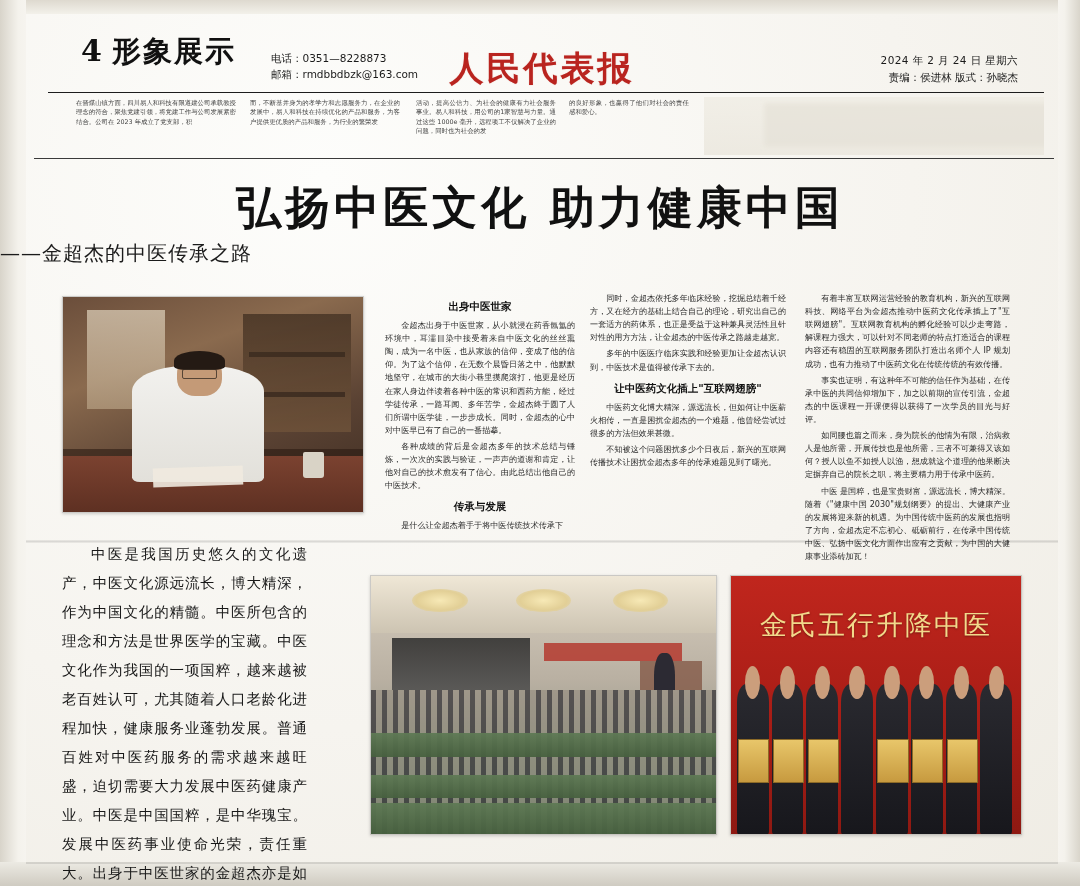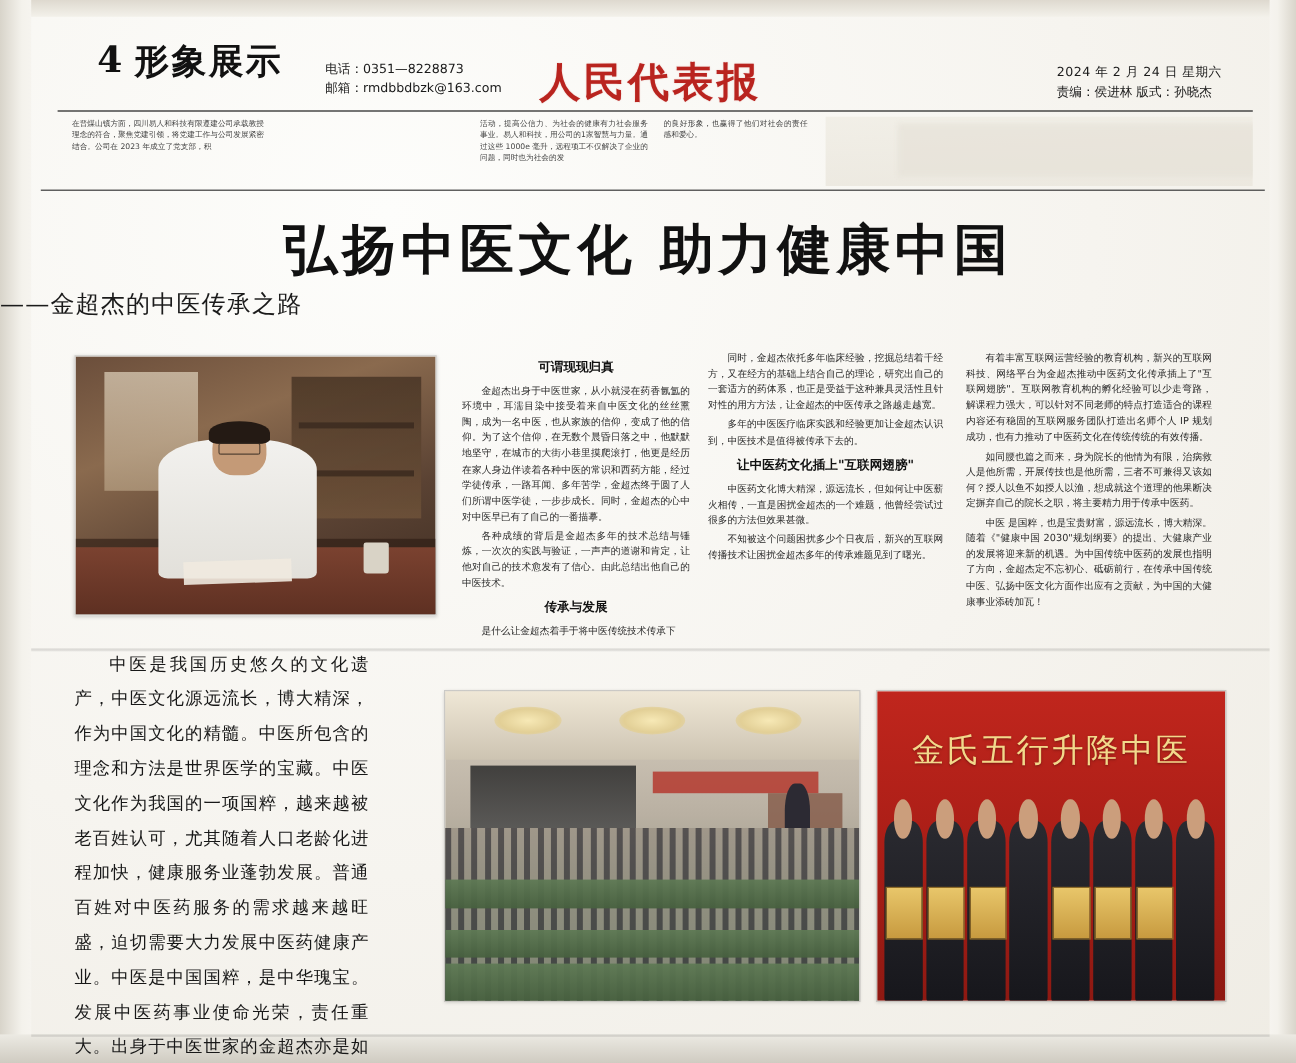--- a/index.html
+++ b/index.html
@@ -74,33 +74,33 @@
     font-family: Liberation Sans, sans-serif;
     font-size: 34px; font-weight: bold;
     color: #b9241f;
     letter-spacing: 3px;
     text-shadow: 0 0 1px rgba(185,36,31,.4);
     white-space: nowrap;
   }
 
   .mast-right {
     position: absolute; right: 40px; top: 22px;
-    text-align: left;
+    text-align: right;
     font-size: 10.5px; color: #1a1a1a; line-height: 1.6;
   }
   .mast-right .date-row { letter-spacing: .4px; }
 
   .mast-rule {
     position: absolute; left: 48px; right: 36px; top: 92px;
     height: 0; border-top: 1.6px solid #1d1d1d;
   }
 
   
   .topstrip {
-    position: absolute; left: 48px; right: 36px; top: 97px; height: 60px;
+    position: absolute; left: 64px; right: 36px; top: 97px; height: 60px;
     overflow: hidden;
     color: #2b2b2b;
   }
   .ts-col {
     position: absolute; top: 2px;
     font-size: 6.4px; line-height: 1.48;
     text-align: justify;
     color: #333;
     opacity: .92;
   }
@@ -355,20 +355,21 @@
     <div class="paper-title">人民代表报</div>
     <div class="mast-right">
       <div class="date-row">2024 年 2 月 24 日    星期六</div>
       <div>责编：侯进林    版式：孙晓杰</div>
     </div>
   </div>
   <div class="mast-rule"></div>
 
   <div class="topstrip">
     <div class="ts-col ts1">在晋煤山镇方面，四川易人和科技有限遵建公司承载教授理念的符合，聚焦党建引领，将党建工作与公司发展紧密结合。公司在 2023 年成立了党支部，积</div>
+    <div class="ts-col ts2">而，不断基并身为的孝学方和志愿服务力，在企业的发展中，易人和科技在持续优化的产品和服务，为客户提供更优质的产品和服务，为行业的繁荣发</div>
     <div class="ts-col ts3">活动，提高公信力、为社会的健康有力社会服务事业。易人和科技，用公司的1家智慧与力量。通过这些 1000e 毫升，远程项工不仅解决了企业的问题，同时也为社会的发</div>
     <div class="ts-col ts4">的良好形象，也赢得了他们对社会的责任感和爱心。</div>
     <div class="ts-fade"></div>
     <div class="ts-fade2"></div>
   </div>
   <div class="strip-rule"></div>
 
   <div class="headline">弘扬中医文化  助力健康中国</div>
   <div class="subhead">——金超杰的中医传承之路</div>
 
@@ -380,37 +381,38 @@
     <div class="pp-desk-top"></div>
     <div class="pp-body"></div>
     <div class="pp-head"></div>
     <div class="pp-hair"></div>
     <div class="pp-glasses"></div>
     <div class="pp-papers"></div>
     <div class="pp-cup"></div>
   </div>
 
   <div class="col col-b">
-    <h4>可谓现现归真</h4>
+    <h4>出身中医世家</h4>
     <p>金超杰出身于中医世家，从小就浸在药香氤氲的环境中，耳濡目染中接受着来自中医文化的丝丝熏陶，成为一名中医，也从家族的信仰，变成了他的信仰。为了这个信仰，在无数个晨昏日落之中，他默默地坚守，在城市的大街小巷里摸爬滚打，他更是经历在家人身边伴读着各种中医的常识和西药方能，经过学徒传承，一路耳闻、多年苦学，金超杰终于圆了人们所谓中医学徒，一步步成长。同时，金超杰的心中对中医早已有了自己的一番描摹。</p>
     <p>各种成绩的背后是金超杰多年的技术总结与锤炼，一次次的实践与验证，一声声的道谢和肯定，让他对自己的技术愈发有了信心。由此总结出他自己的中医技术。</p>
     <h4>传承与发展</h4>
     <p>是什么让金超杰着手于将中医传统技术传承下</p>
   </div>
 
   <div class="col col-c">
     <p>同时，金超杰依托多年临床经验，挖掘总结着千经方，又在经方的基础上结合自己的理论，研究出自己的一套适方的药体系，也正是受益于这种兼具灵活性且针对性的用方方法，让金超杰的中医传承之路越走越宽。</p>
     <p>多年的中医医疗临床实践和经验更加让金超杰认识到，中医技术是值得被传承下去的。</p>
     <h4>让中医药文化插上"互联网翅膀"</h4>
     <p>中医药文化博大精深，源远流长，但如何让中医薪火相传，一直是困扰金超杰的一个难题，他曾经尝试过很多的方法但效果甚微。</p>
     <p>不知被这个问题困扰多少个日夜后，新兴的互联网传播技术让困扰金超杰多年的传承难题见到了曙光。</p>
   </div>
 
   <div class="col col-d">
     <p>有着丰富互联网运营经验的教育机构，新兴的互联网科技、网络平台为金超杰推动中医药文化传承插上了"互联网翅膀"。互联网教育机构的孵化经验可以少走弯路，解课程力强大，可以针对不同老师的特点打造适合的课程内容还有稳固的互联网服务团队打造出名师个人 IP 规划成功，也有力推动了中医药文化在传统传统的有效传播。</p>
+    <p>事实也证明，有这种年不可能的信任作为基础，在传承中医的共同信仰增加下，加之以前期的宣传引流，金超杰的中医课程一开课便得以获得了一次学员的目光与好评。</p>
     <p>如同腰也篇之而来，身为院长的他情为有限，治病救人是他所需，开展传技也是他所需，三者不可兼得又该如何？授人以鱼不如授人以渔，想成就这个道理的他果断决定摒弃自己的院长之职，将主要精力用于传承中医药。</p>
     <p>中医 是国粹，也是宝贵财富，源远流长，博大精深。随着《"健康中国 2030"规划纲要》的提出、大健康产业的发展将迎来新的机遇。为中国传统中医药的发展也指明了方向，金超杰定不忘初心、砥砺前行，在传承中国传统中医、弘扬中医文化方面作出应有之贡献，为中国的大健康事业添砖加瓦！</p>
   </div>
 
   <div class="col-a-big">
     <p>中医是我国历史悠久的文化遗产，中医文化源远流长，博大精深，作为中国文化的精髓。中医所包含的理念和方法是世界医学的宝藏。中医文化作为我国的一项国粹，越来越被老百姓认可，尤其随着人口老龄化进程加快，健康服务业蓬勃发展。普通百姓对中医药服务的需求越来越旺盛，迫切需要大力发展中医药健康产业。中医是中国国粹，是中华瑰宝。发展中医药事业使命光荣，责任重大。出身于中医世家的金超杰亦是如此，将精力投入中医药文化的传承与发展中。</p>
   </div>
 
   <div class="photo photo-conf">
     <div class="pc-bg"></div>

